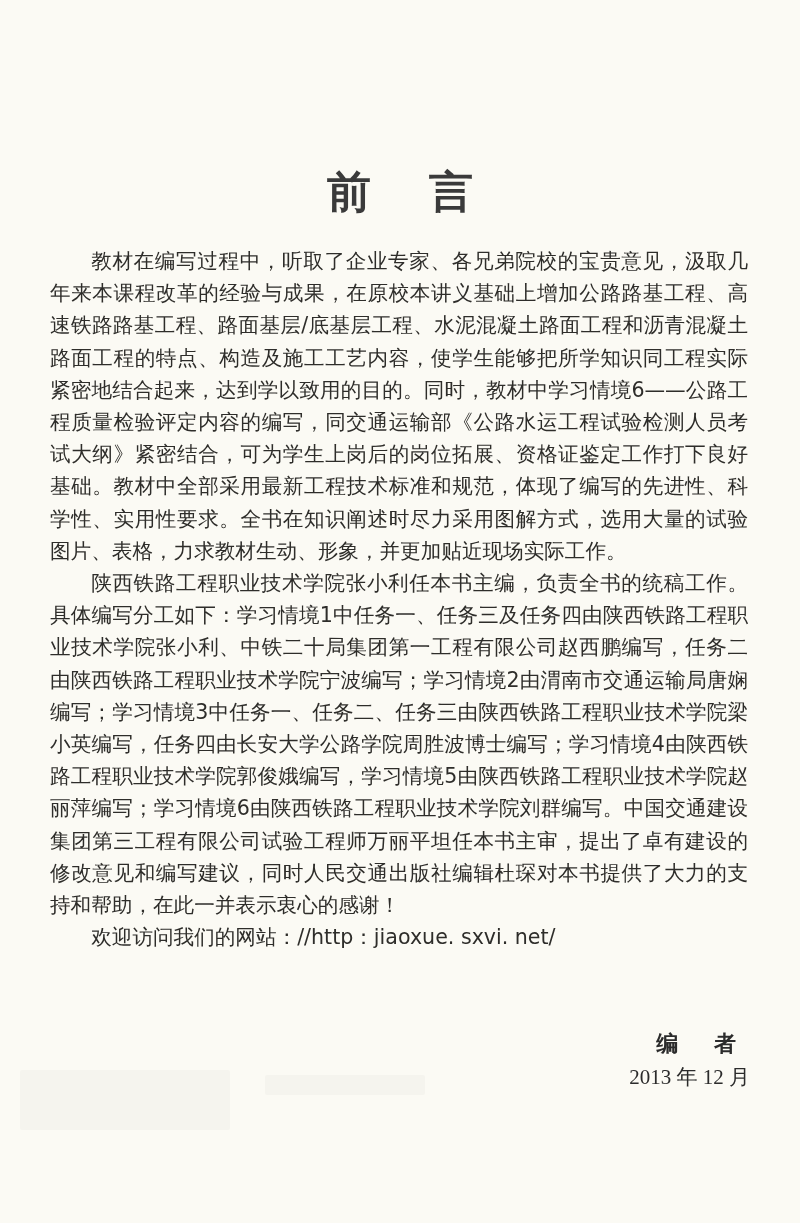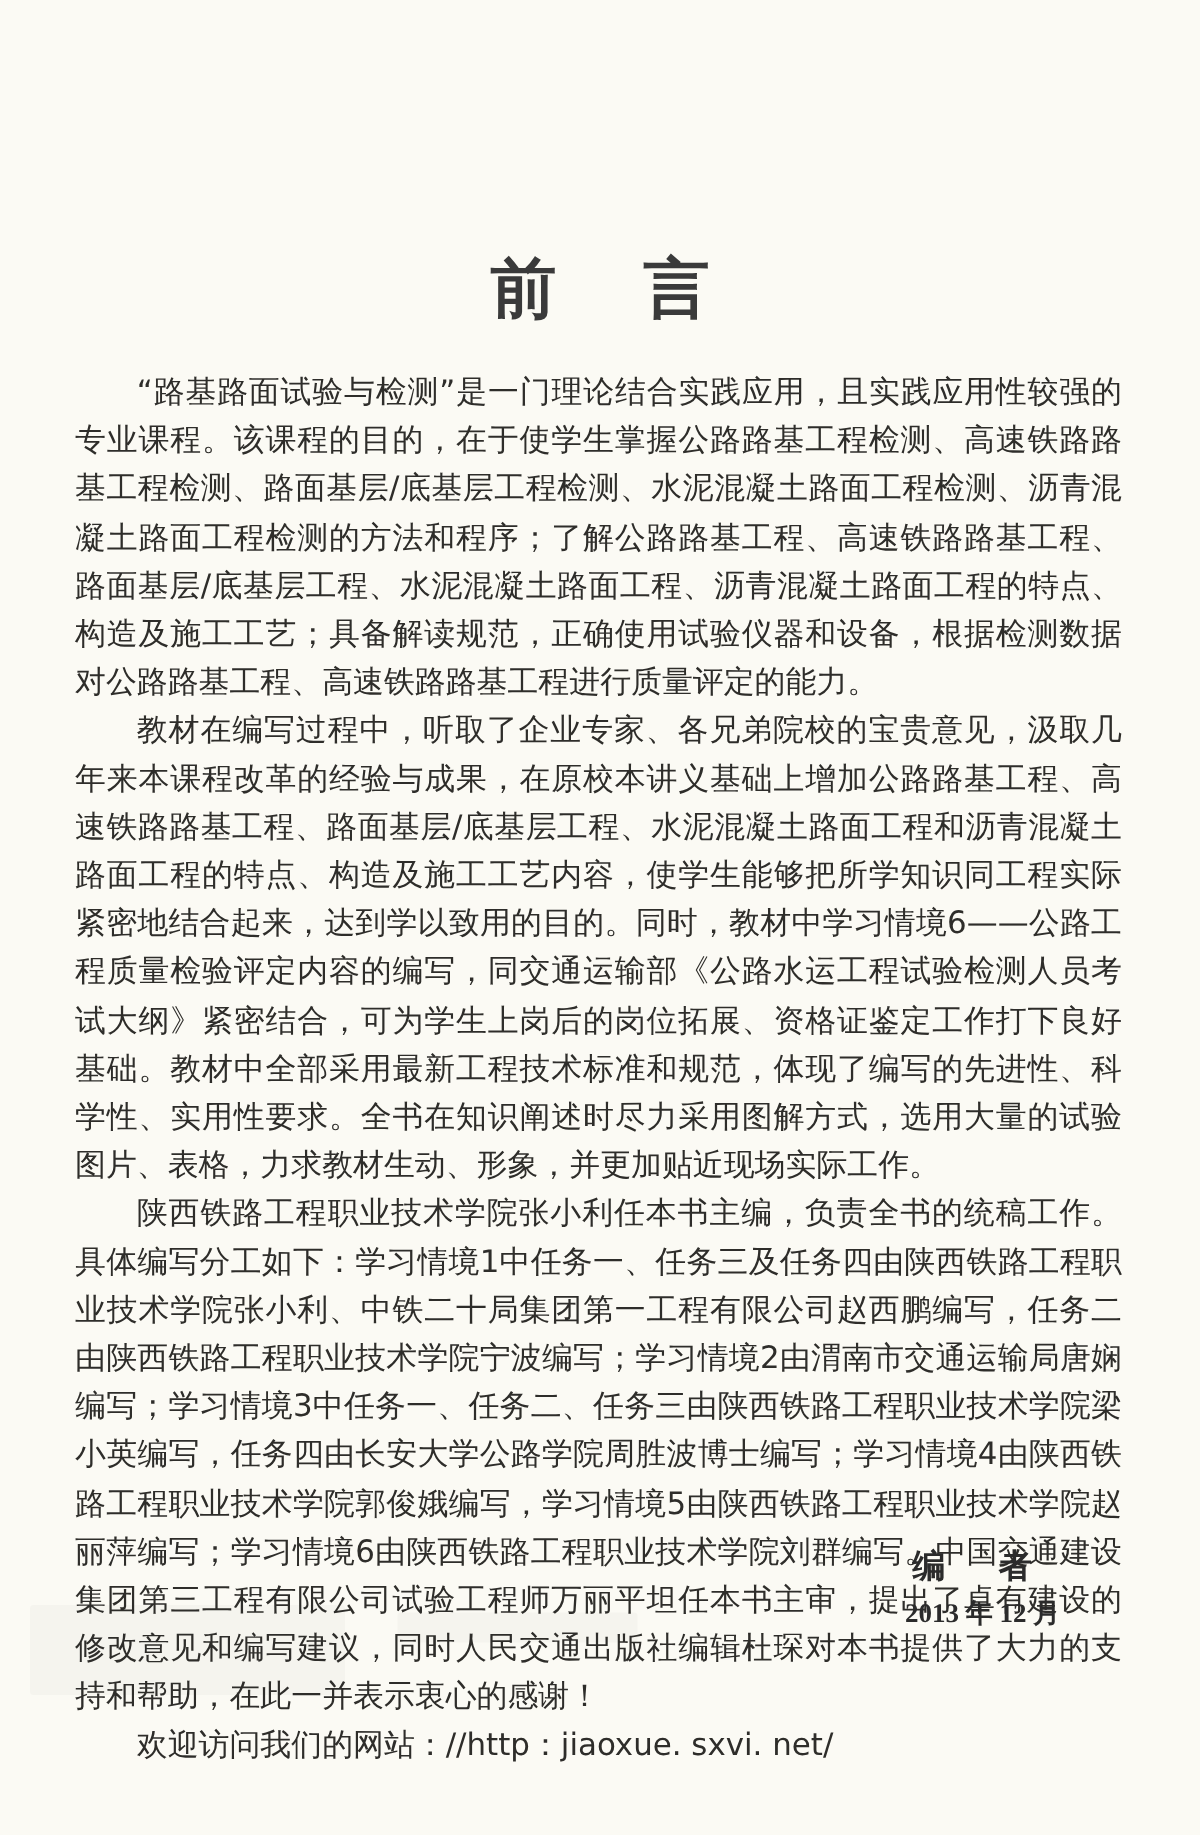--- a/index.html
+++ b/index.html
@@ -16,40 +16,39 @@
       text-align: center; font-size: 44px; font-weight: bold;
       letter-spacing: 58px; color: #3a3a3a; padding-left: 58px; box-sizing: border-box;
     }
     .body-text {
       position: absolute; left: 50px; top: 230px; width: 698px;
       font-size: 20.6px; line-height: 32.2px; text-align: justify;
       text-justify: inter-character; color: #2e2d2a;
     }
     .body-text p { margin: 0; text-indent: 2em; }
     .signature {
-      position: absolute; left: 560px; width: 190px; text-align: center;
+      position: absolute; left: 560px; width: 190px; text-align: right;
       color: #2b2b2b;
     }
     .sig-author { top: 1014px; font-size: 22px; font-weight: bold; letter-spacing: 14px; right: 50px; }
-    .sig-date { top: 1048px; font-size: 18px; font-family: "Liberation Serif", serif; right: 50px; font-weight: bold; }
+    .sig-date { top: 1048px; font-size: 21px; font-family: "Liberation Serif", serif; right: 50px; }
     .ghost {
       position: absolute; background: rgba(0,0,0,0.025); border-radius: 2px;
     }
   </style>
 </head>
 <body>
 
 <div class="page">
   <div class="ghost" style="left:20px;top:1055px;width:210px;height:60px;"></div>
   <div class="ghost" style="left:265px;top:1060px;width:160px;height:20px;"></div>
 
   <div class="title">前言</div>
 
   <div class="body-text">
-    <p>“路基路面试验与检测”是一门理论结合实践应用，且实践应用性较强的专业课程。该课程的目的，在于使学生掌握公路路基工程检测、高速铁路路基工程检测、路面基层/底基层工程检测、水泥混凝土路面工程检测、沥青混凝土路面工程检测的方法和程序；了解公路路基工程、高速铁路路基工程、路面基层/底基层工程、水泥混凝土路面工程、沥青混凝土路面工程的特点、构造及施工工艺；具备解读规范，正确使用试验仪器和设备，根据检测数据对公路路基工程、高速铁路路基工程进行质量评定的能力。</p>
     <p>教材在编写过程中，听取了企业专家、各兄弟院校的宝贵意见，汲取几年来本课程改革的经验与成果，在原校本讲义基础上增加公路路基工程、高速铁路路基工程、路面基层/底基层工程、水泥混凝土路面工程和沥青混凝土路面工程的特点、构造及施工工艺内容，使学生能够把所学知识同工程实际紧密地结合起来，达到学以致用的目的。同时，教材中学习情境6——公路工程质量检验评定内容的编写，同交通运输部《公路水运工程试验检测人员考试大纲》紧密结合，可为学生上岗后的岗位拓展、资格证鉴定工作打下良好基础。教材中全部采用最新工程技术标准和规范，体现了编写的先进性、科学性、实用性要求。全书在知识阐述时尽力采用图解方式，选用大量的试验图片、表格，力求教材生动、形象，并更加贴近现场实际工作。</p>
     <p>陕西铁路工程职业技术学院张小利任本书主编，负责全书的统稿工作。具体编写分工如下：学习情境1中任务一、任务三及任务四由陕西铁路工程职业技术学院张小利、中铁二十局集团第一工程有限公司赵西鹏编写，任务二由陕西铁路工程职业技术学院宁波编写；学习情境2由渭南市交通运输局唐娴编写；学习情境3中任务一、任务二、任务三由陕西铁路工程职业技术学院梁小英编写，任务四由长安大学公路学院周胜波博士编写；学习情境4由陕西铁路工程职业技术学院郭俊娥编写，学习情境5由陕西铁路工程职业技术学院赵丽萍编写；学习情境6由陕西铁路工程职业技术学院刘群编写。中国交通建设集团第三工程有限公司试验工程师万丽平坦任本书主审，提出了卓有建设的修改意见和编写建议，同时人民交通出版社编辑杜琛对本书提供了大力的支持和帮助，在此一并表示衷心的感谢！</p>
     <p>欢迎访问我们的网站：//http：jiaoxue. sxvi. net/</p>
   </div>
 
   <div class="signature sig-author">编 者</div>
   <div class="signature sig-date">2013 年 12 月</div>
 </div>
 
 </body></html>

